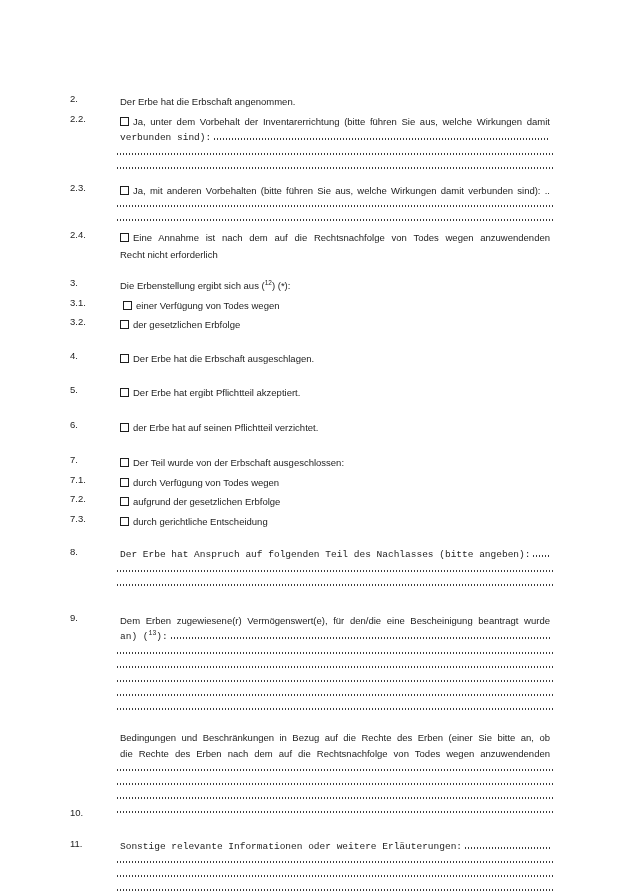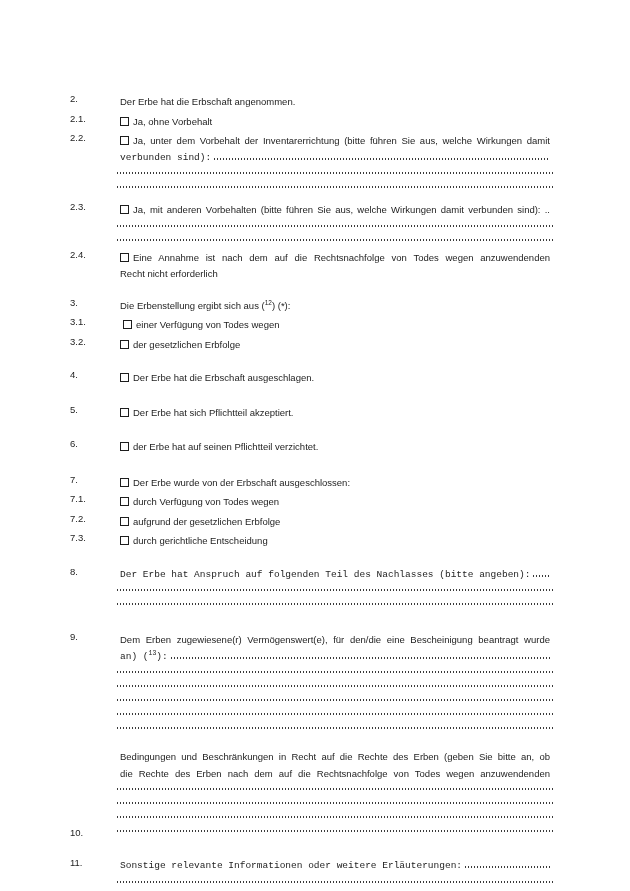--- a/index.html
+++ b/index.html
@@ -64,26 +64,20 @@
 
 <div class="page">
 
   <div class="row">
     <div class="num">2.</div>
     <div class="body">
       <p>Der Erbe hat die Erbschaft angenommen.</p>
     </div>
   </div>
 
-  <div class="row">
-    <div class="num">2.1.</div>
-    <div class="body">
-      <p><span class="cb"></span><span>Ja, ohne Vorbehalt</span></p>
-    </div>
-  </div>
 
   <div class="row">
     <div class="num">2.2.</div>
     <div class="body">
       <p class="just"><span class="cb"></span><span>Ja, unter dem Vorbehalt der Inventarerrichtung (bitte führen Sie aus, welche Wirkungen damit</span></p>
       <p class="leader">
           <span class="lt">verbunden sind): </span>
           <span class="dotfill"></span>
         </p>
       <div class="dotline mt2"></div>
@@ -132,35 +126,35 @@
   <div class="row mt14">
     <div class="num">4.</div>
     <div class="body">
       <p><span class="cb"></span><span>Der Erbe hat die Erbschaft ausgeschlagen.</span></p>
     </div>
   </div>
 
   <div class="row mt15">
     <div class="num">5.</div>
     <div class="body">
-      <p><span class="cb"></span><span>Der Erbe hat sich Pflichtteil akzeptiert.</span></p>
+      <p><span class="cb"></span><span>Der Erbe hat ergibt Pflichtteil akzeptiert.</span></p>
     </div>
   </div>
 
   <div class="row mt15">
     <div class="num">6.</div>
     <div class="body">
       <p><span class="cb"></span><span>der Erbe hat auf seinen Pflichtteil verzichtet.</span></p>
     </div>
   </div>
 
   <div class="row mt16">
     <div class="num">7.</div>
     <div class="body">
-      <p><span class="cb"></span><span>Der Erbe wurde von der Erbschaft ausgeschlossen:</span></p>
+      <p><span class="cb"></span><span>Der Teil wurde von der Erbschaft ausgeschlossen:</span></p>
     </div>
   </div>
 
   <div class="row">
     <div class="num">7.1.</div>
     <div class="body">
       <p><span class="cb"></span><span>durch Verfügung von Todes wegen</span></p>
     </div>
   </div>
 
@@ -202,21 +196,21 @@
       <div class="dotline"></div>
       <div class="dotline"></div>
       <div class="dotline"></div>
       <div class="dotline"></div>
     </div>
   </div>
 
   <div class="row mt11">
     <div class="num">10.</div>
     <div class="body">
-      <p class="just">Bedingungen und Beschränkungen in Recht auf die Rechte des Erben (geben Sie bitte an, ob</p>
+      <p class="just">Bedingungen und Beschränkungen in Bezug auf die Rechte des Erben (einer Sie bitte an, ob</p>
       <p class="just">die Rechte des Erben nach dem auf die Rechtsnachfolge von Todes wegen anzuwendenden</p>
       <div class="dotline"></div>
       <div class="dotline"></div>
       <div class="dotline"></div>
       <div class="dotline"></div>
     </div>
   </div>
 
   <div class="row mt17">
     <div class="num">11.</div>

